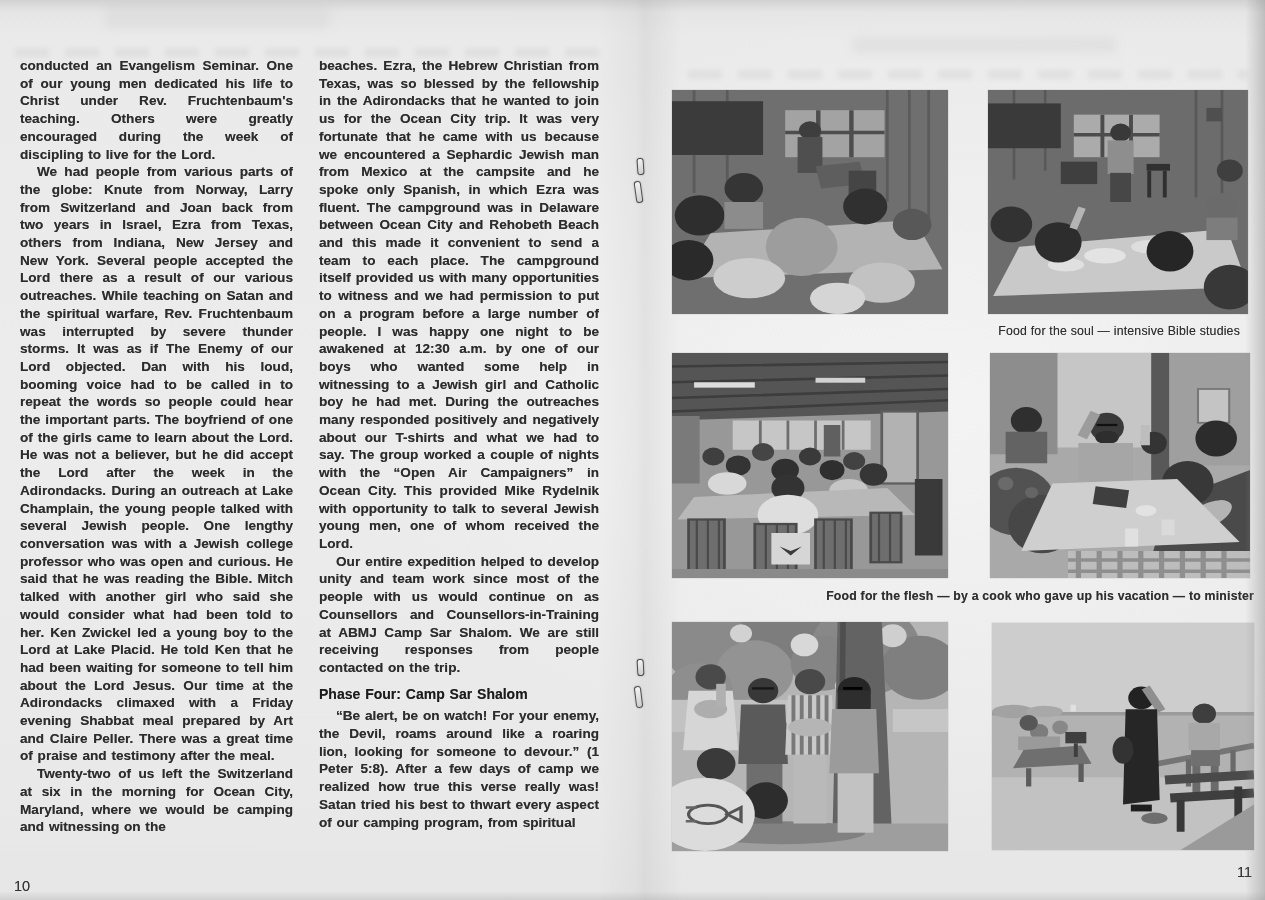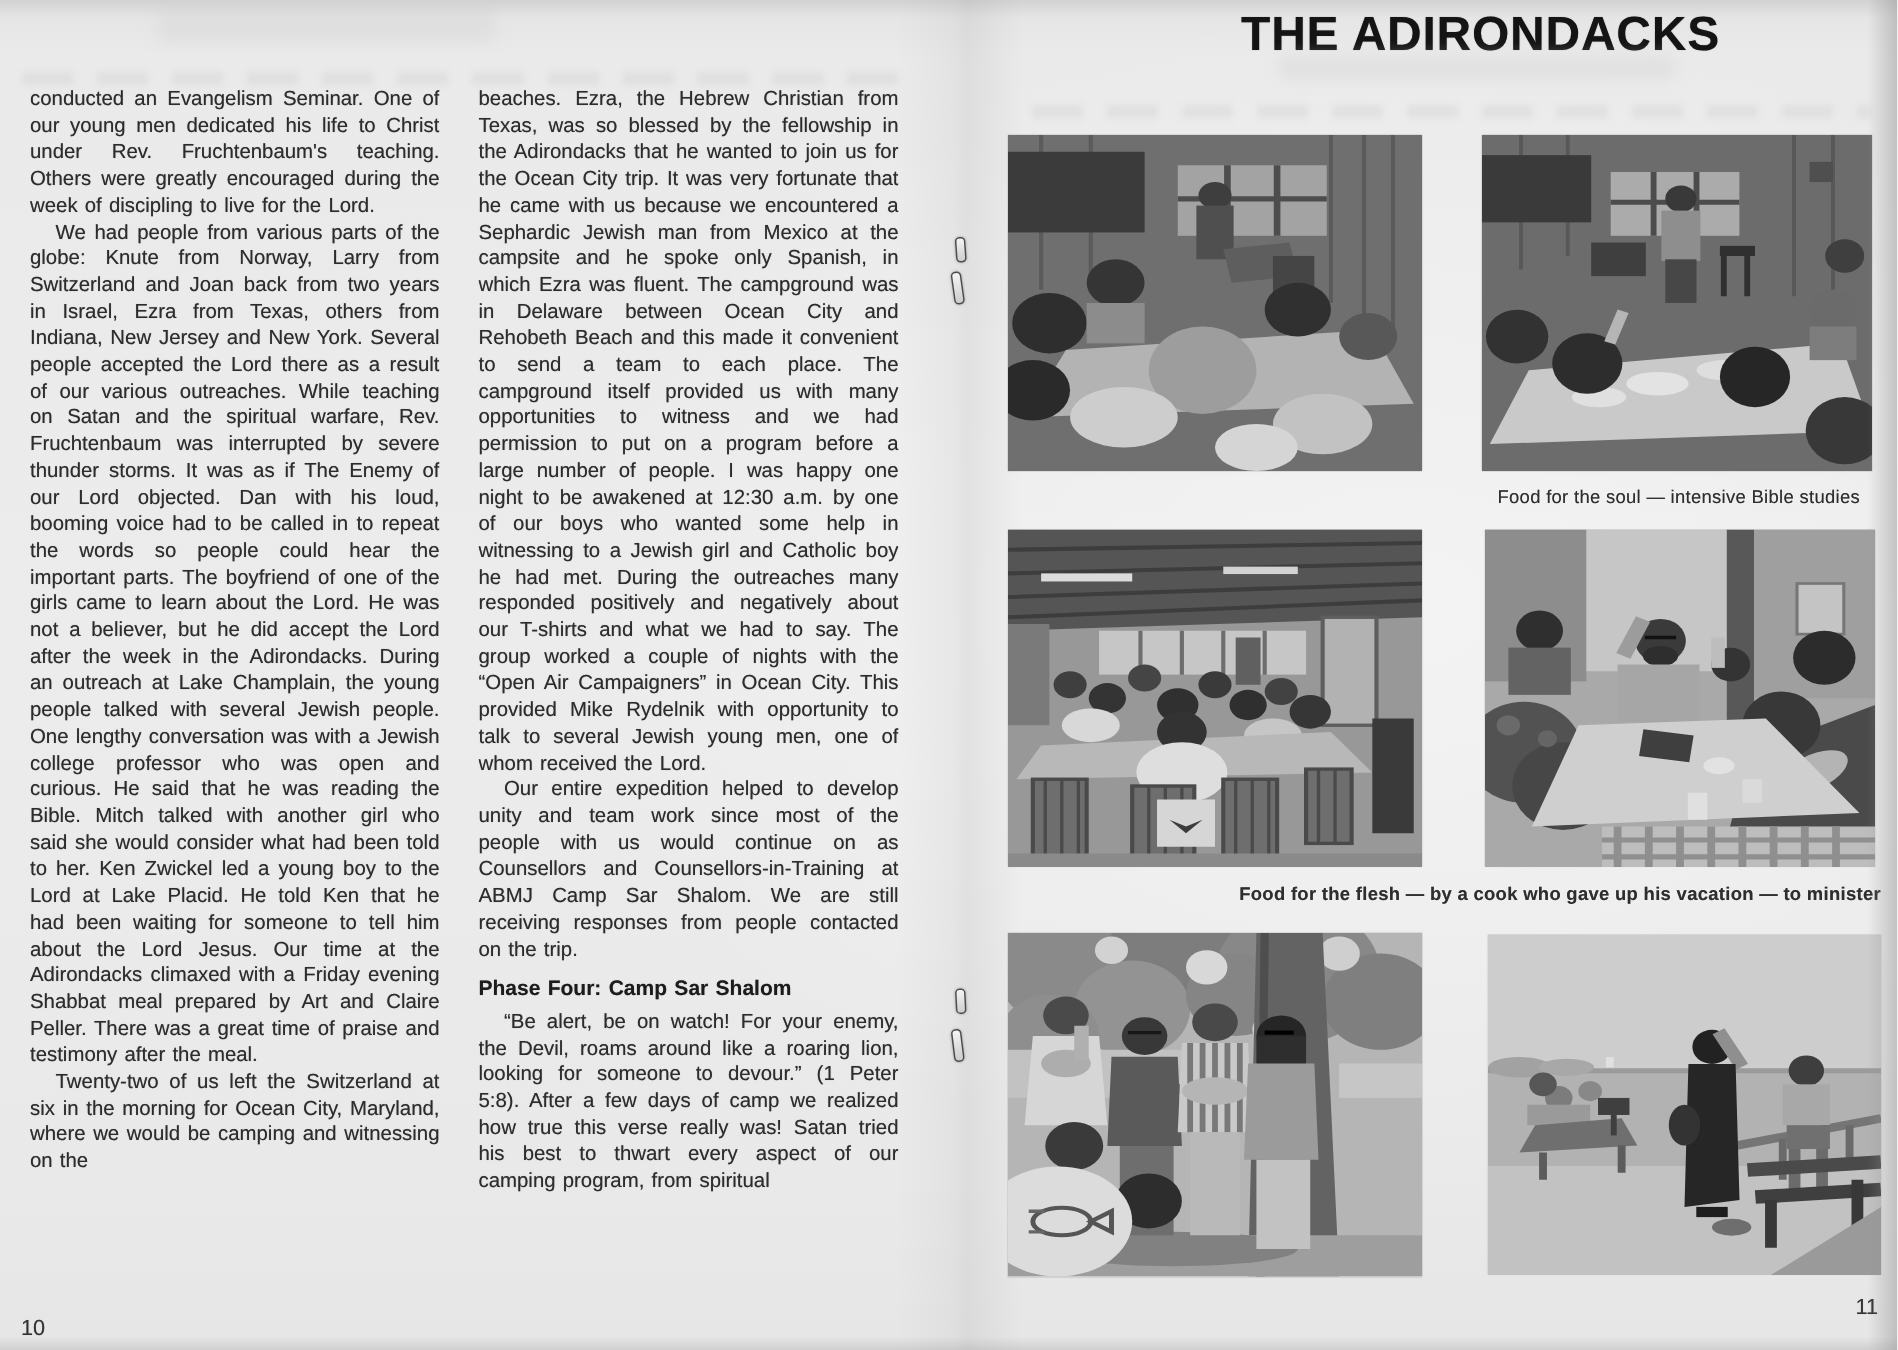--- a/index.html
+++ b/index.html
@@ -23,21 +23,21 @@
   .ghost{position:absolute;pointer-events:none;}
   .ghost-headline{background:#d7d7d7;opacity:.5;filter:blur(5px);border-radius:4px;}
   .ghost-dashes{background:repeating-linear-gradient(90deg,#cccccc 0 34px,rgba(204,204,204,0) 34px 50px);
     opacity:.33;filter:blur(2px);}
   
   .bodycol{position:absolute;text-align:justify;color:#2c2c2c;
     font-size:13.6px;line-height:17.7px;letter-spacing:0;word-spacing:1px;
     overflow:hidden;text-shadow:0 0 .5px rgba(45,45,45,.55);}
   .col1{left:20px;top:57px;width:273px;height:818px;}
   .col2{left:319px;top:57px;width:280px;height:824px;}
-  .para{margin:0;}
+  .para{margin:0;font-weight:bold;}
   .indent{text-indent:17px;}
   .sechead{font-size:14px;font-weight:bold;text-align:left;color:#1c1c1c;
     margin:9px 0 4px 0;text-indent:0;}
   .pagenum{position:absolute;font-size:14.5px;color:#333;text-shadow:0 0 .5px rgba(45,45,45,.5);}
   
   .title{position:absolute;left:712px;top:4px;width:550px;margin:0;text-align:center;
     font-size:32px;font-weight:bold;letter-spacing:.5px;color:#141414;
     text-shadow:0 0 .6px rgba(20,20,20,.6);}
   .photo{position:absolute;box-shadow:0 0 1px rgba(90,90,90,.5);}
   .photo svg{display:block;width:100%;height:100%;}
@@ -74,21 +74,20 @@
 
   <div>
     <div class="gutter"></div>
     <div class="staple" style="left:637px;top:158px;height:15px;transform:rotate(-4deg);"></div>
     <div class="staple" style="left:635px;top:181px;height:20px;transform:rotate(-8deg);"></div>
     <div class="staple" style="left:637px;top:659px;height:15px;transform:rotate(-3deg);"></div>
     <div class="staple" style="left:635px;top:686px;height:20px;transform:rotate(-7deg);"></div>
   </div>
 
   <div class="page">
-    <h1 class="title">THE ADIRONDACKS</h1>
     <div class="ghost ghost-headline" style="left:852px;top:37px;width:265px;height:16px;"></div>
     <div class="ghost ghost-dashes" style="left:688px;top:70px;width:560px;height:9px;"></div>
 
     <div class="photo" style="left:672px;top:90px;width:276px;height:224px;">
       <svg viewBox="0 0 100 100" preserveAspectRatio="none">
         <rect width="100" height="100" fill="#6f6f6f"></rect>
         <path d="M8 0v46M20 0v42M78 0v50M86 0v55M93 0v60" stroke="#5b5b5b" stroke-width="1"></path>
         <rect x="0" y="5" width="33" height="24" fill="#3b3b3b"></rect>
         <rect x="41" y="9" width="36" height="21" fill="#a3a3a3"></rect>
         <path d="M53 9v21M65 9v21M41 19h36" stroke="#4d4d4d" stroke-width="1.6"></path>

